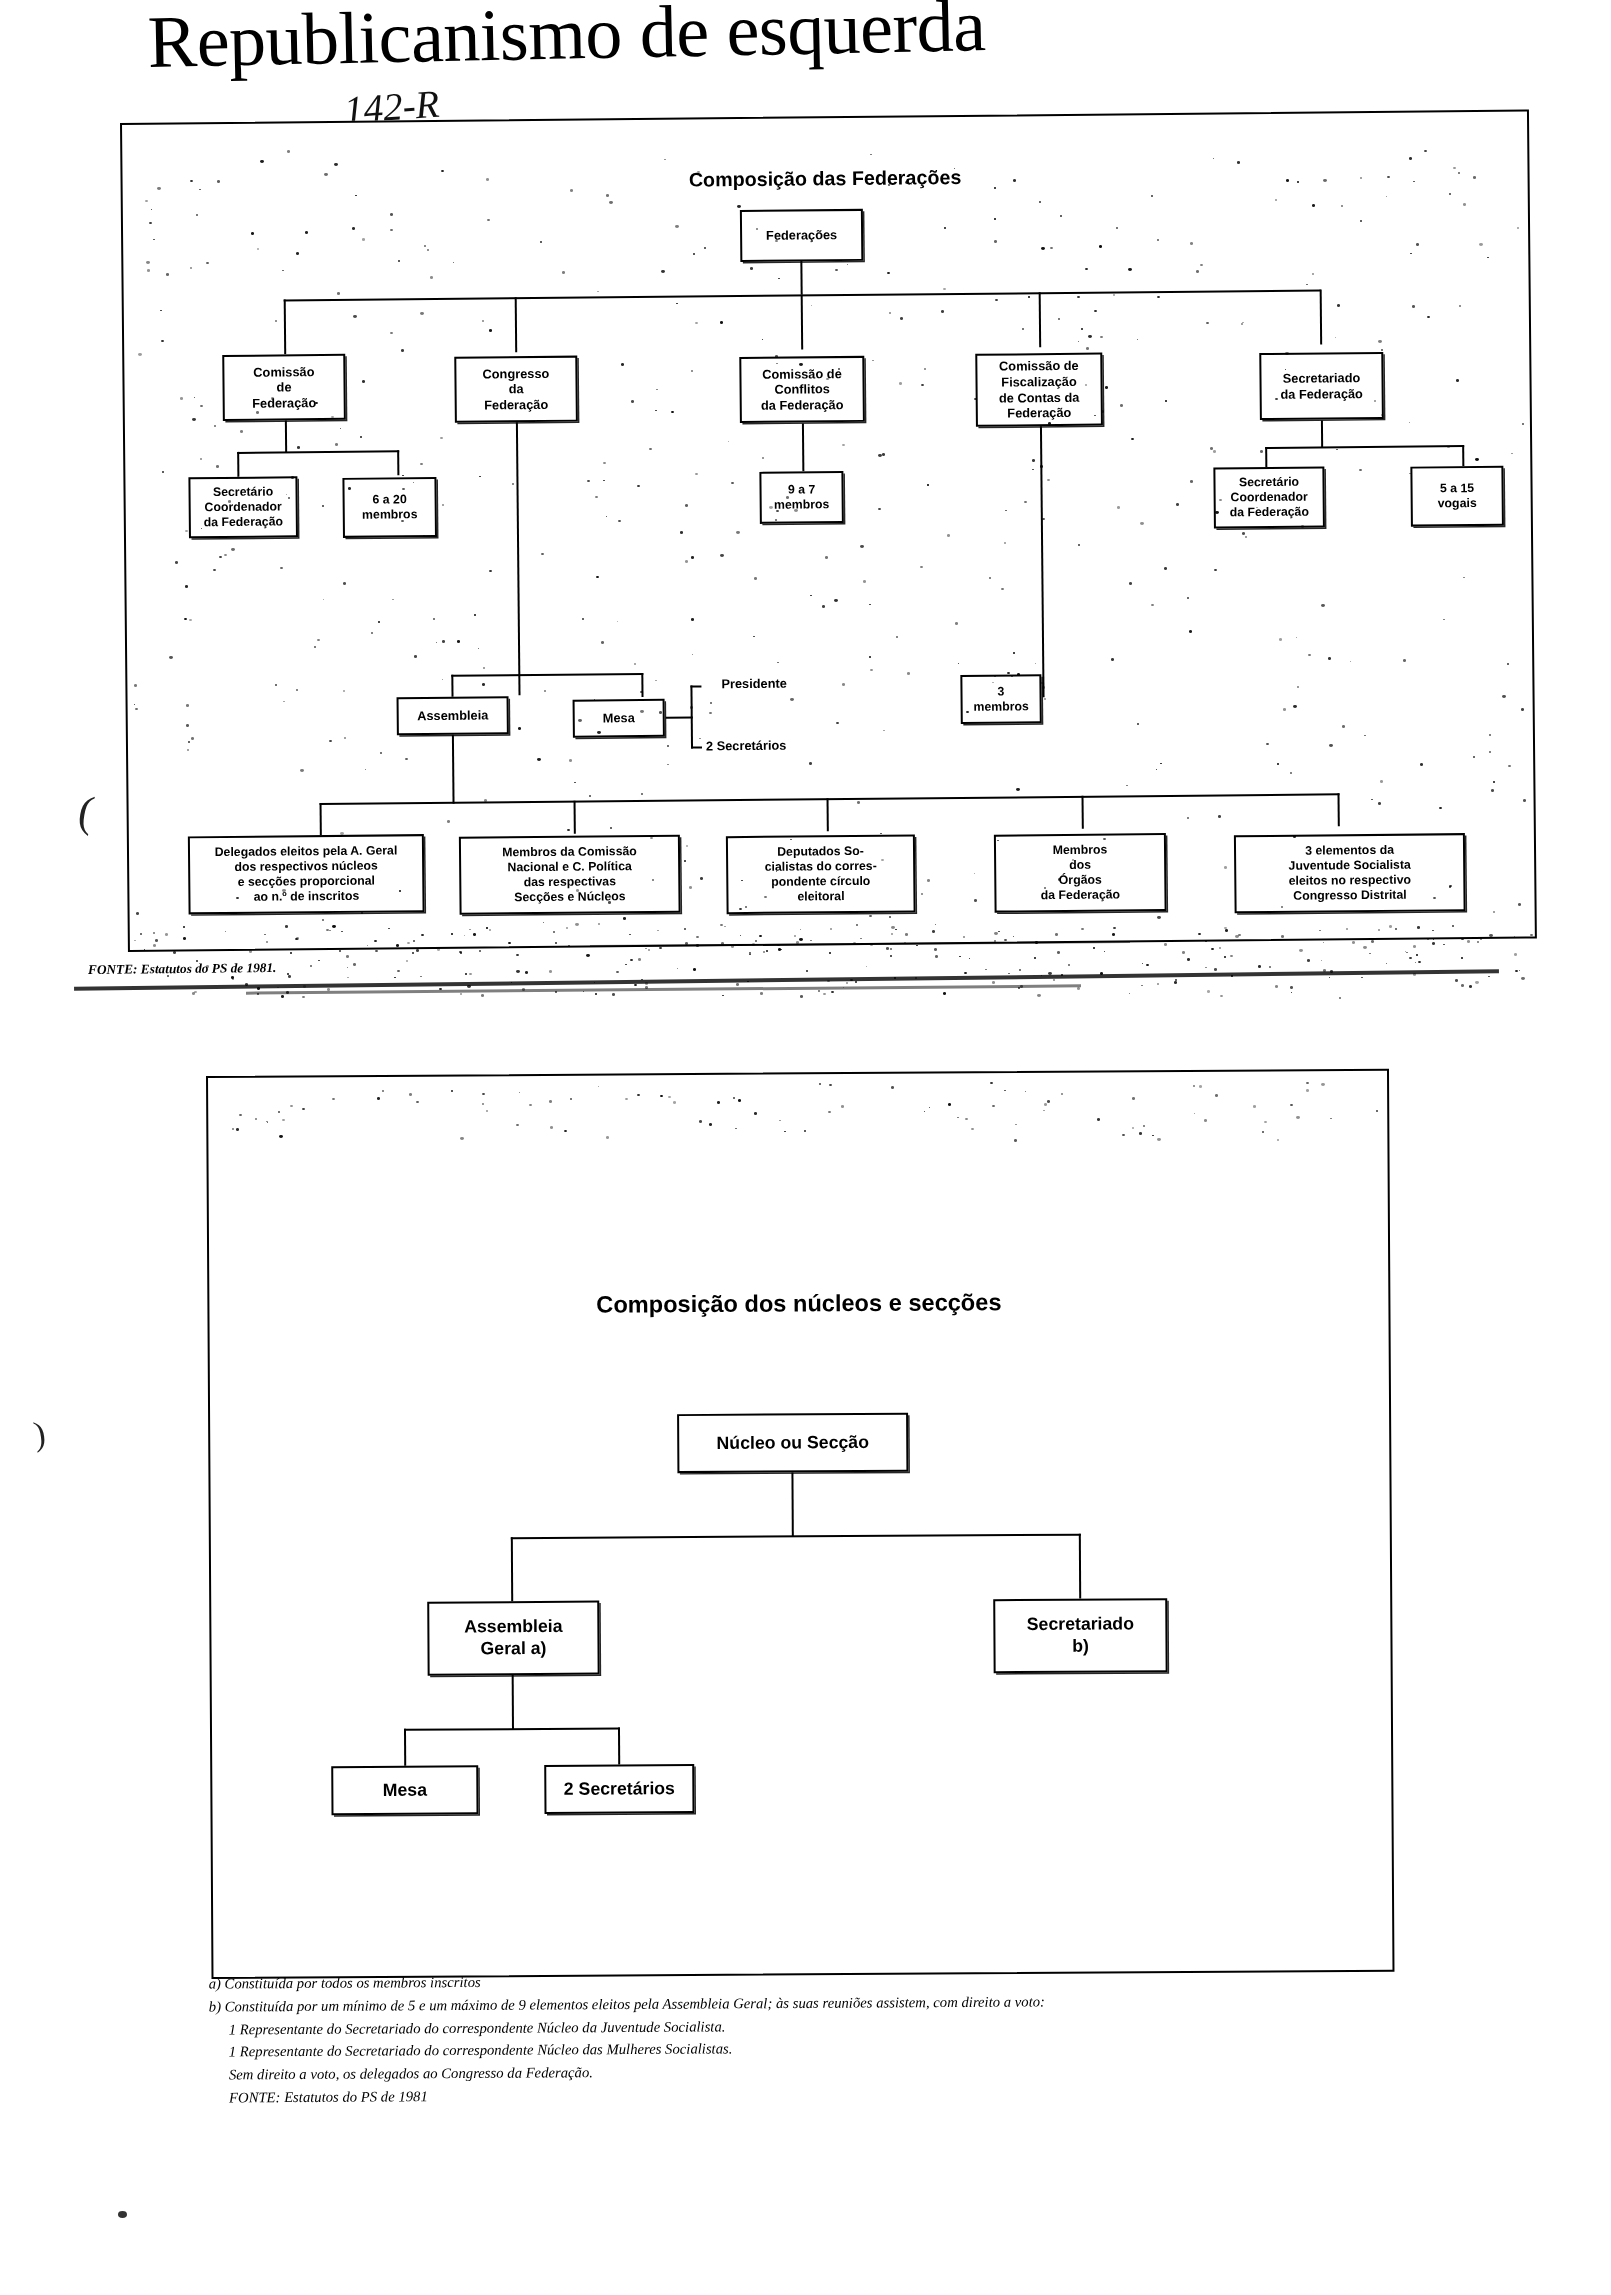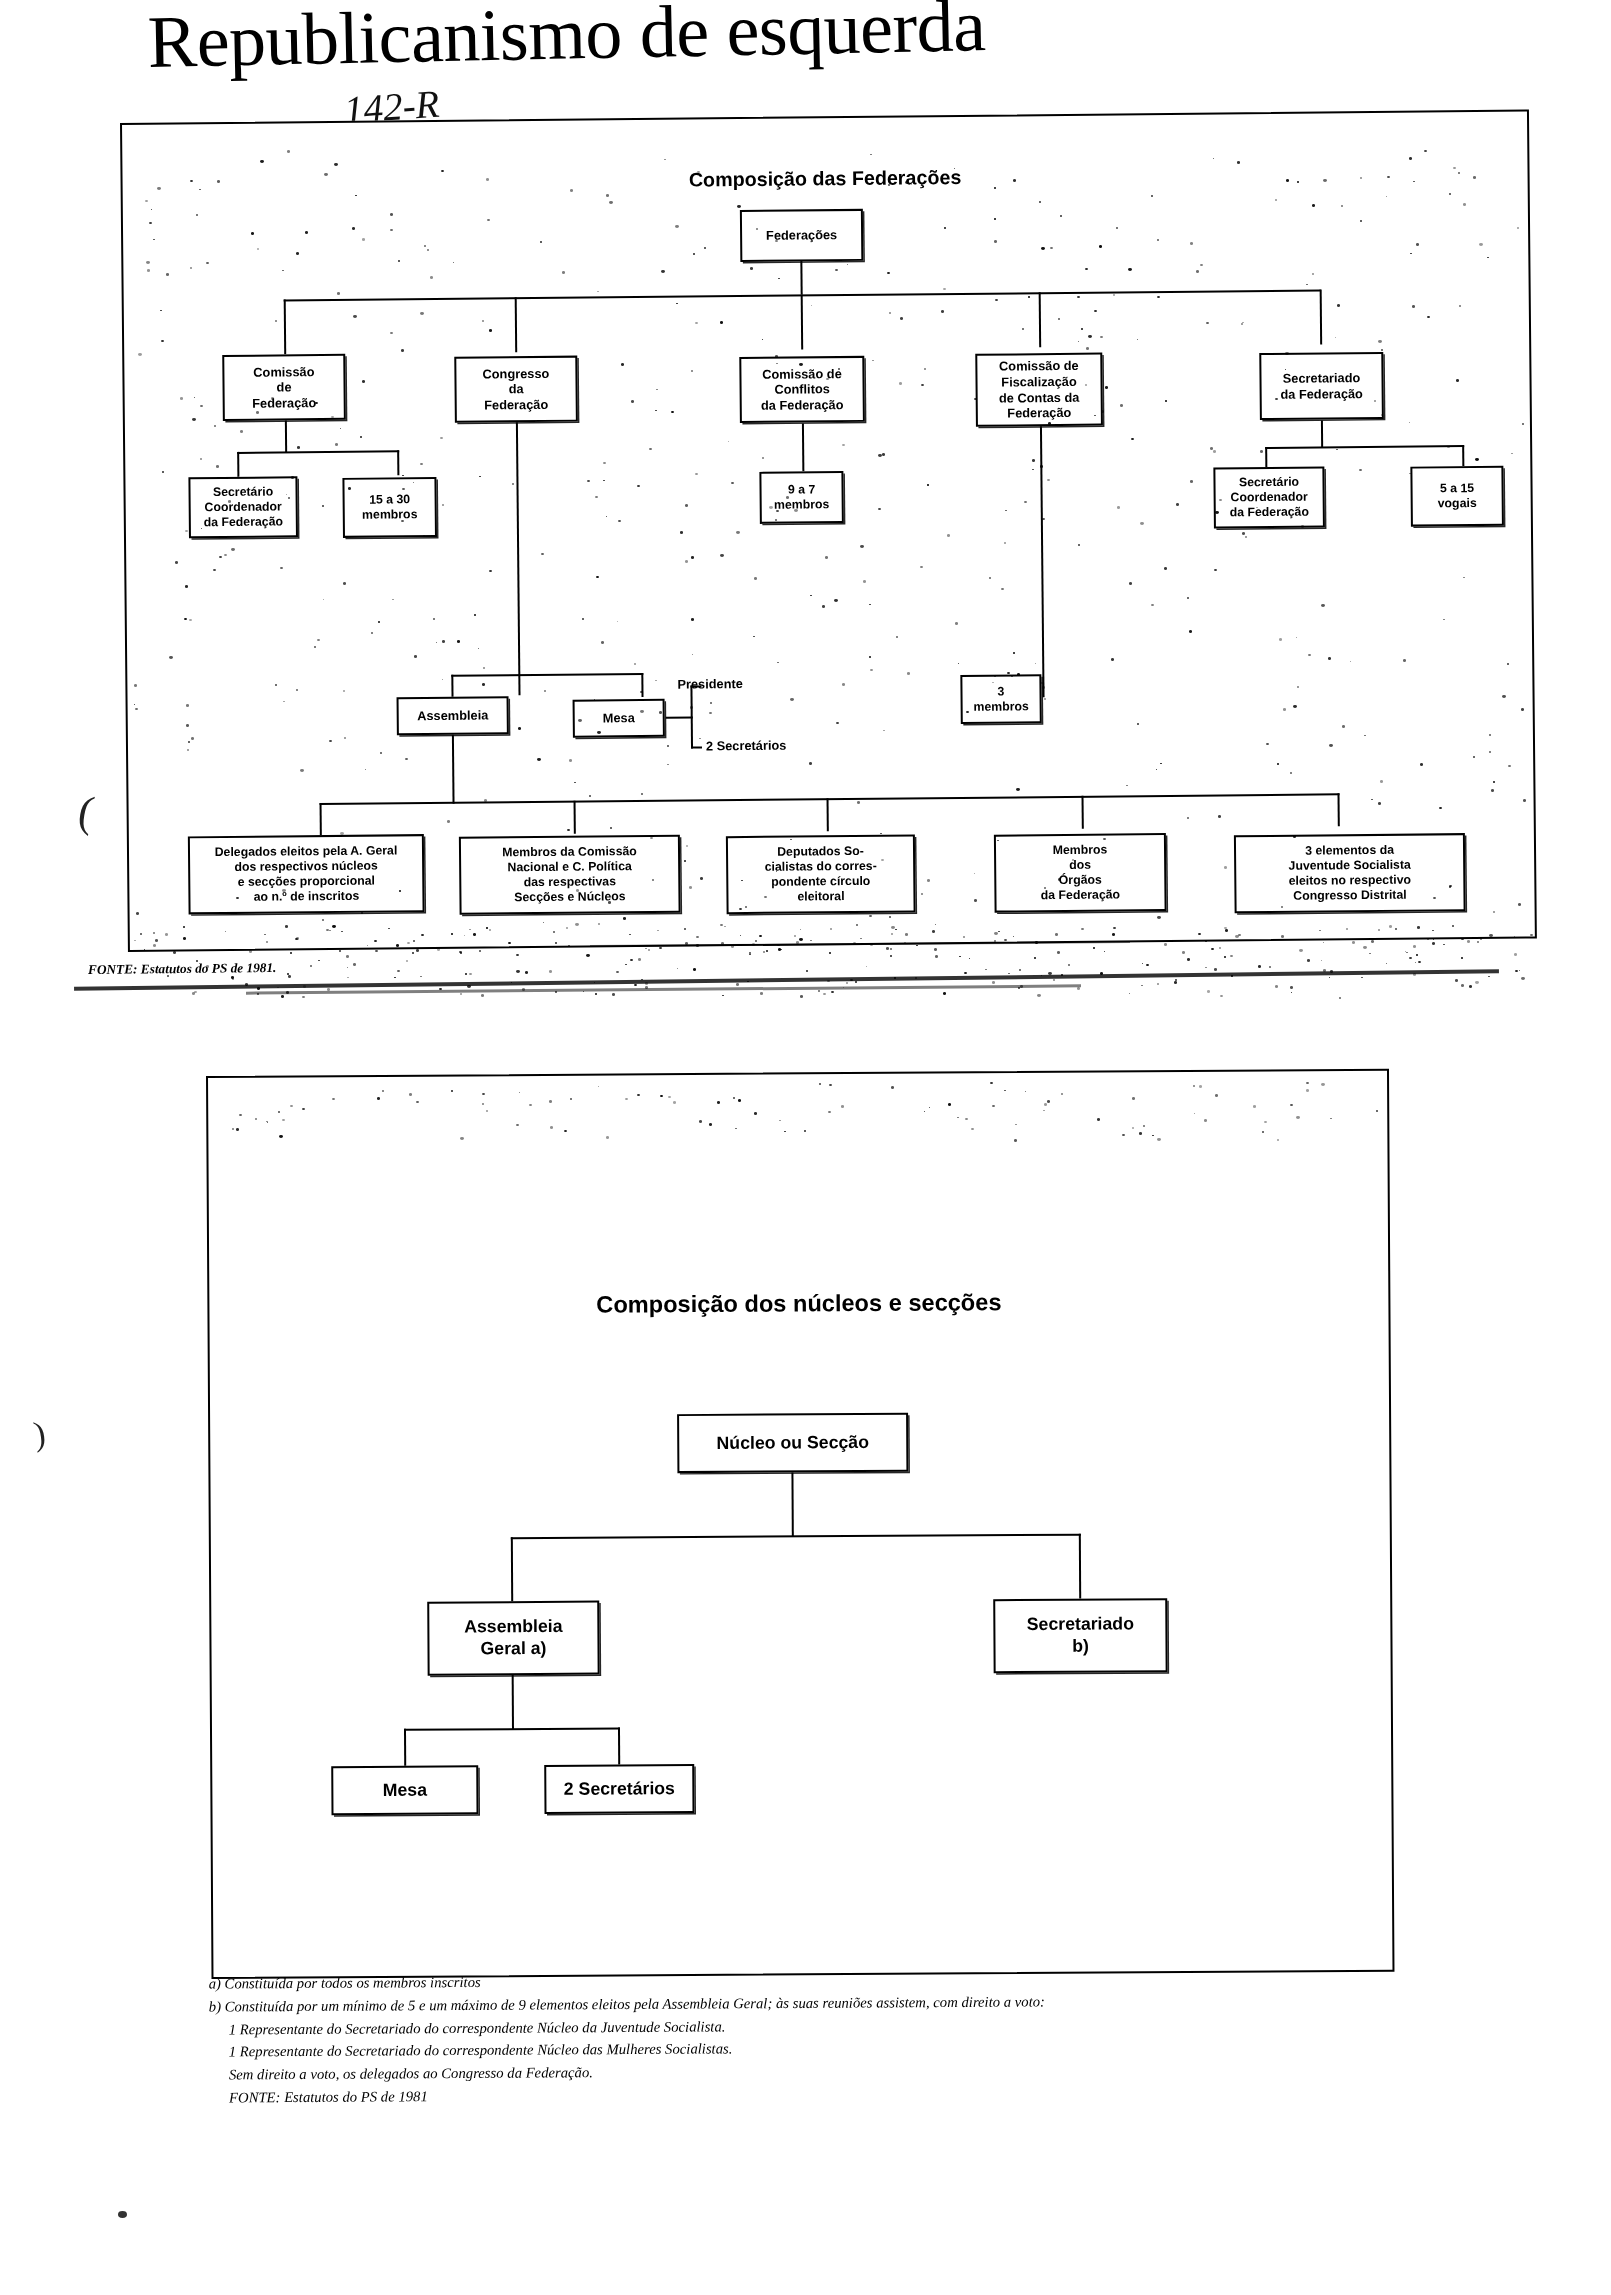--- a/index.html
+++ b/index.html
@@ -194,21 +194,21 @@
       <div class="ln v" style="left:915px;top:310px;height:271px;"></div>
 
       <div class="ln v" style="left:1196px;top:307px;height:27px;"></div>
       <div class="ln h" style="left:1140px;top:333px;width:199px;"></div>
       <div class="ln v" style="left:1140px;top:333px;height:20.6px;"></div>
       <div class="ln v" style="left:1337px;top:333px;height:20.6px;"></div>
 
       <div class="node d1 small" style="left:63px;top:353px;width:109px;height:61px;white-space:pre-line;">Secretário
 Coordenador
 da Federação</div>
-      <div class="node d1 small" style="left:217px;top:355px;width:94px;height:60px;white-space:pre-line;">15 a 30
+      <div class="node d1 small" style="left:217px;top:355px;width:94px;height:60px;white-space:pre-line;">6 a 20
 membros</div>
       <div class="node d1 small" style="left:634px;top:353px;width:84px;height:52px;white-space:pre-line;">9 a 7
 membros</div>
       <div class="node d1 small" style="left:1088px;top:353px;width:111px;height:61px;white-space:pre-line;">Secretário
 Coordenador
 da Federação</div>
       <div class="node d1 small" style="left:1285px;top:354px;width:93px;height:60px;white-space:pre-line;">5 a 15
 vogais</div>
 
       <div class="ln v" style="left:391px;top:301px;height:273px;"></div>
@@ -218,21 +218,21 @@
 
       <div class="node d1" style="left:269px;top:575px;width:112px;height:38px;">Assembleia</div>
       <div class="node d1" style="left:445px;top:579px;width:92px;height:38px;">Mesa</div>
       <div class="node d1 small" style="left:833px;top:558px;width:81px;height:49px;white-space:pre-line;">3
 membros</div>
 
       <div class="ln h thin" style="left:538px;top:597px;width:26.5px;"></div>
       <div class="ln v thin" style="left:563px;top:566px;height:63px;"></div>
       <div class="ln h thin" style="left:563px;top:566px;width:10.8px;"></div>
       <div class="ln h thin" style="left:563px;top:627px;width:10.8px;"></div>
-      <div class="leaf-label" style="left:550px;top:557px;">Presidente</div>
+      <div class="leaf-label" style="left:594px;top:557px;">Presidente</div>
       <div class="leaf-label" style="left:578px;top:619px;">2 Secretários</div>
 
       <div class="ln v" style="left:324px;top:613px;height:69px;"></div>
       <div class="ln h" style="left:191px;top:680px;width:1020px;"></div>
       <div class="ln v" style="left:191px;top:680px;height:33px;"></div>
       <div class="ln v" style="left:445px;top:680px;height:33px;"></div>
       <div class="ln v" style="left:698px;top:680px;height:33px;"></div>
       <div class="ln v" style="left:953px;top:680px;height:33px;"></div>
       <div class="ln v" style="left:1209px;top:680px;height:33px;"></div>
 

